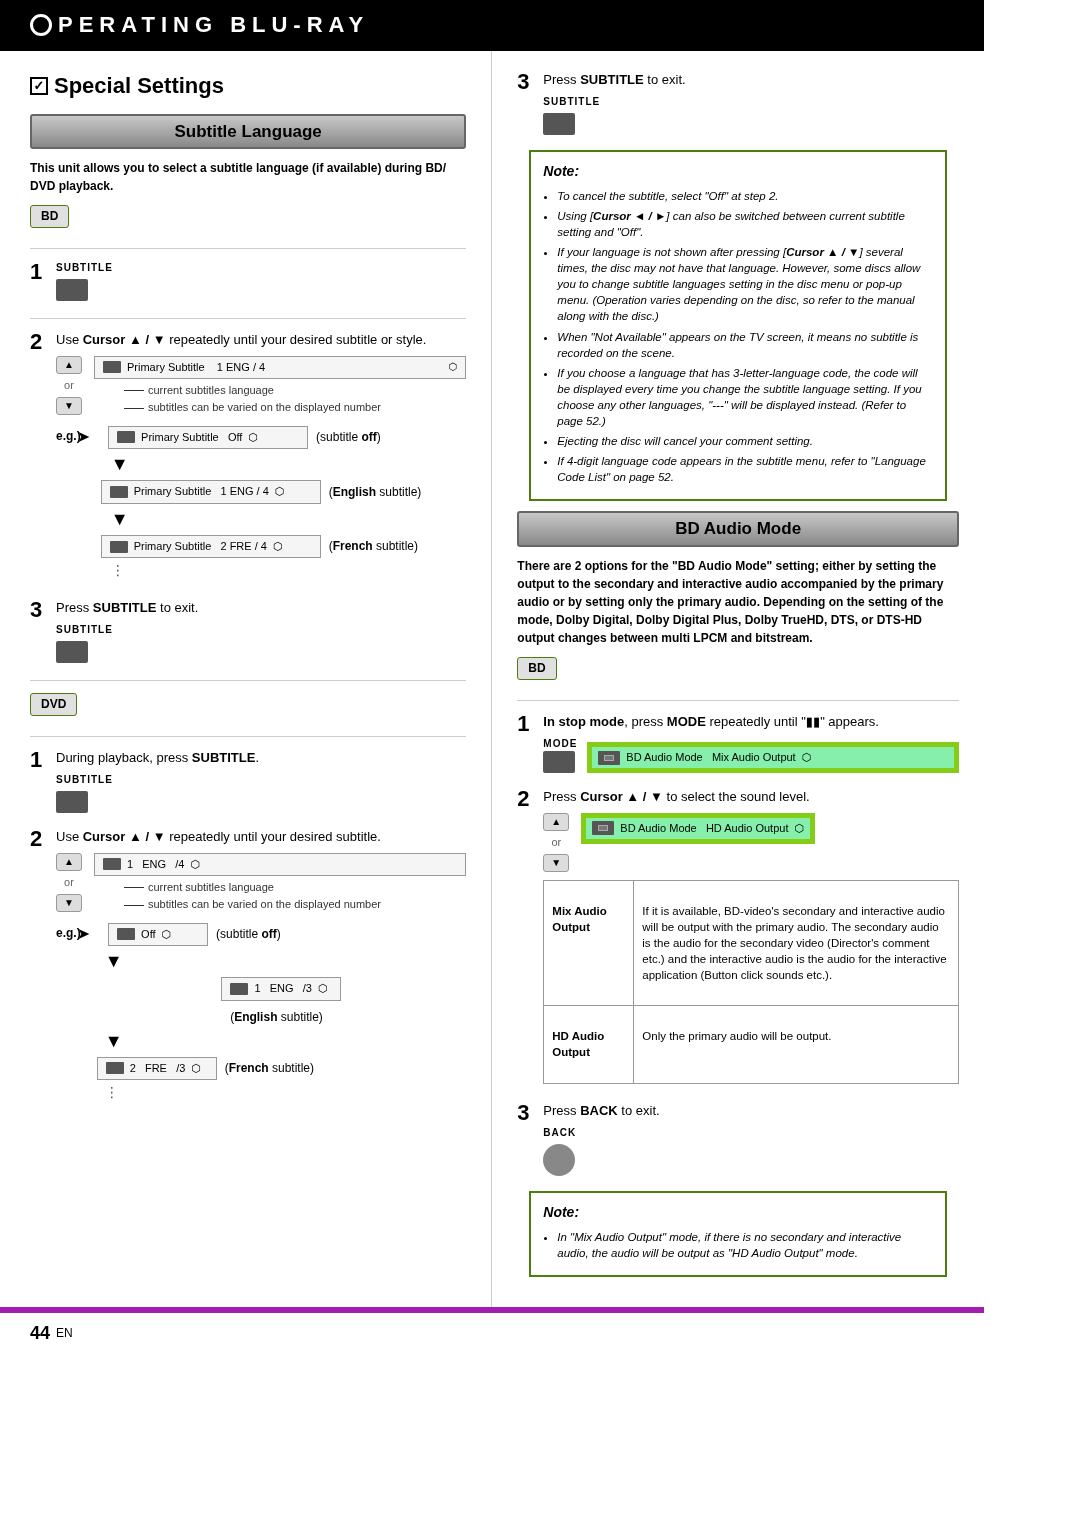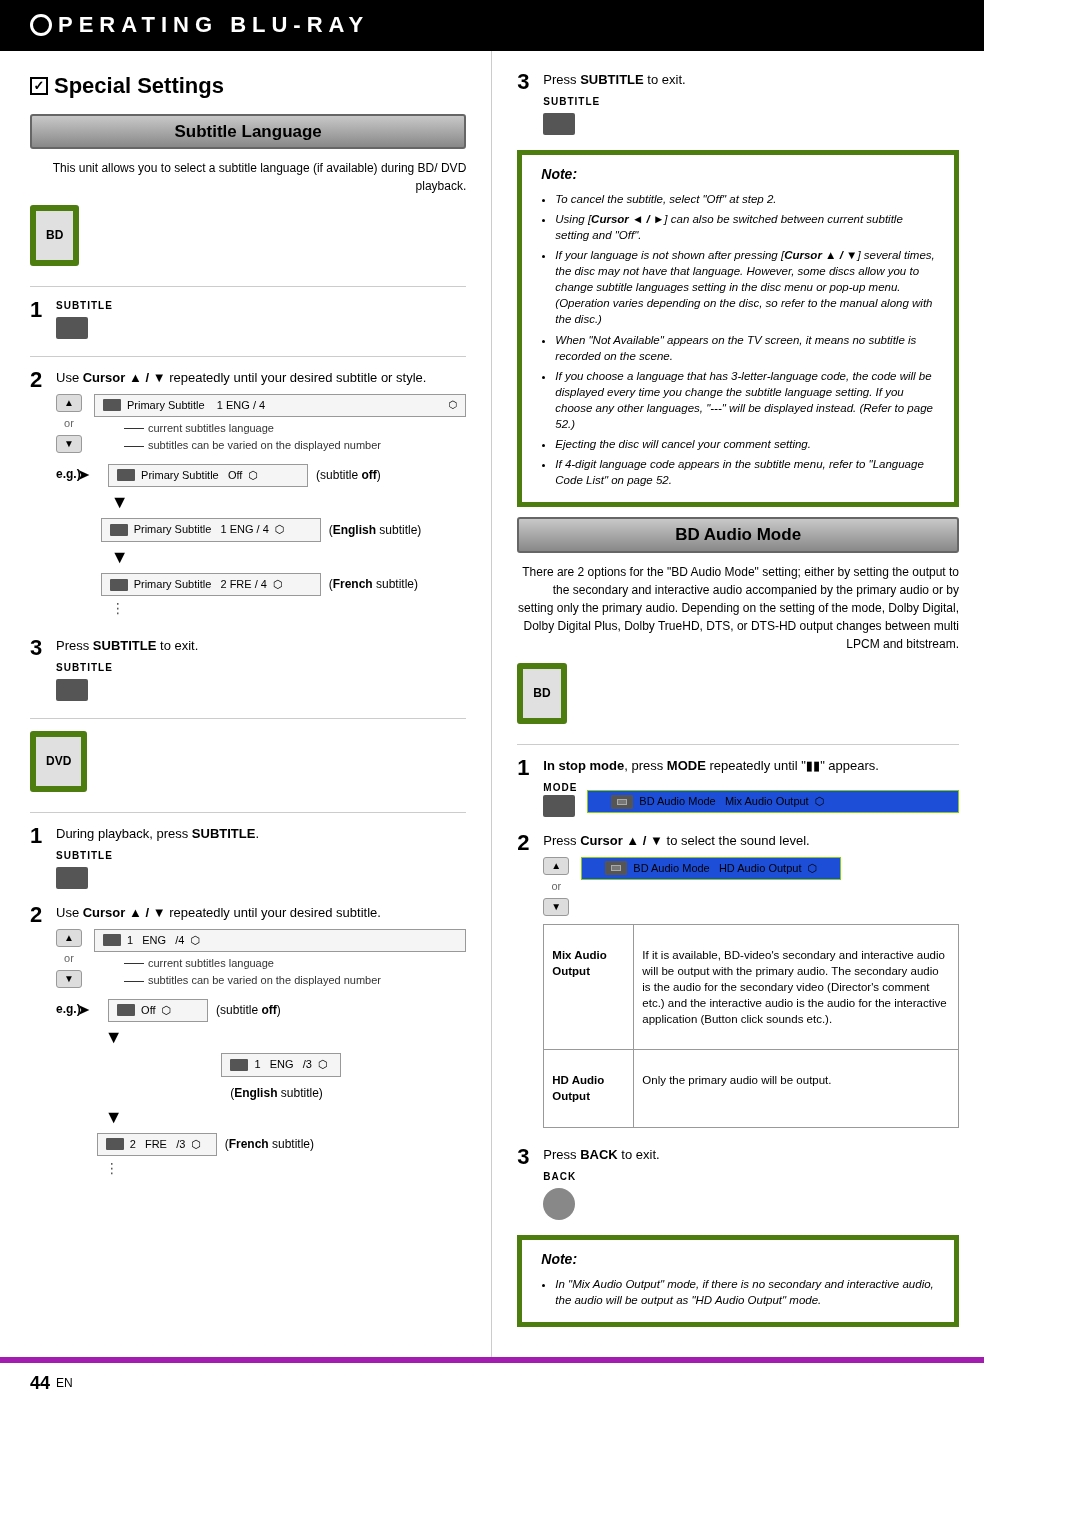--- a/index.html
+++ b/index.html
@@ -82,32 +82,31 @@
       padding: 4px 10px;
       margin-bottom: 10px;
       border-radius: 3px;
       color: #000;
     }
     .section-header.bd-audio {
       background: linear-gradient(to bottom, #c8c8c8, #888);
     }
     .bold-intro {
       font-size: 12px;
-      font-weight: normal;
+      font-weight: bold;
       margin-bottom: 10px;
       line-height: 1.5;
-      text-align: right;
     }
     
     .badge {
       display: inline-block;
       background: #e0e0e0;
-      border: 6px solid #4d7c0f;
+      border: 1px solid #4d7c0f;
       border-radius: 3px;
-      padding: 16px 10px;
+      padding: 2px 10px;
       font-size: 12px;
       font-weight: bold;
       margin-bottom: 8px;
     }
     
     .step {
       display: flex;
       gap: 8px;
       margin-bottom: 10px;
     }
@@ -203,23 +202,23 @@
       width: 20px;
       height: 1px;
       background: #333;
     }
     
     .eg-section {
       margin: 8px 0;
     }
     
     .note-box {
-      border: 5px solid #4d7c0f;
-      padding: 10px 19px;
-      margin: 10px 0;
+      border: 2px solid #4d7c0f;
+      padding: 10px 12px;
+      margin: 10px 12px;
       font-size: 11.5px;
       background: #fff;
     }
     .note-title {
       font-size: 14px;
       font-weight: bold;
       font-style: italic;
       margin-bottom: 6px;
     }
     .note-box ul {
@@ -260,23 +259,23 @@
       border: 1px solid #999;
       padding: 22px 8px;
       vertical-align: top;
     }
     .audio-table td:first-child {
       font-weight: bold;
       width: 90px;
     }
     
     .mode-display {
-      border: 1px solid #84cc16;
-      background: #1d4ed8;
-      padding: 3px 23px;
+      border: 5px solid #84cc16;
+      background: #86efac;
+      padding: 3px 6px;
       font-size: 11px;
       display: flex;
       align-items: center;
       gap: 6px;
       min-width: 200px;
       flex: 1;
     }
     .mode-icon {
       width: 22px;
       height: 14px;

